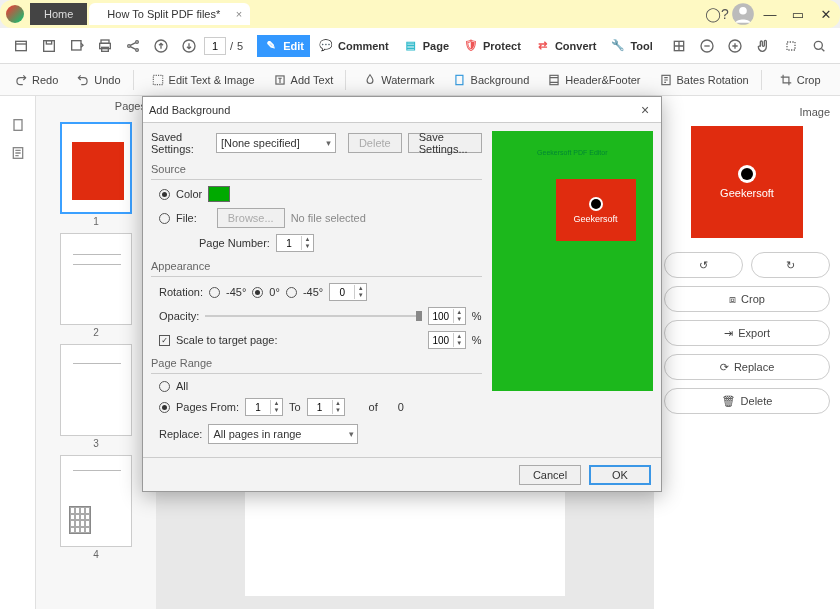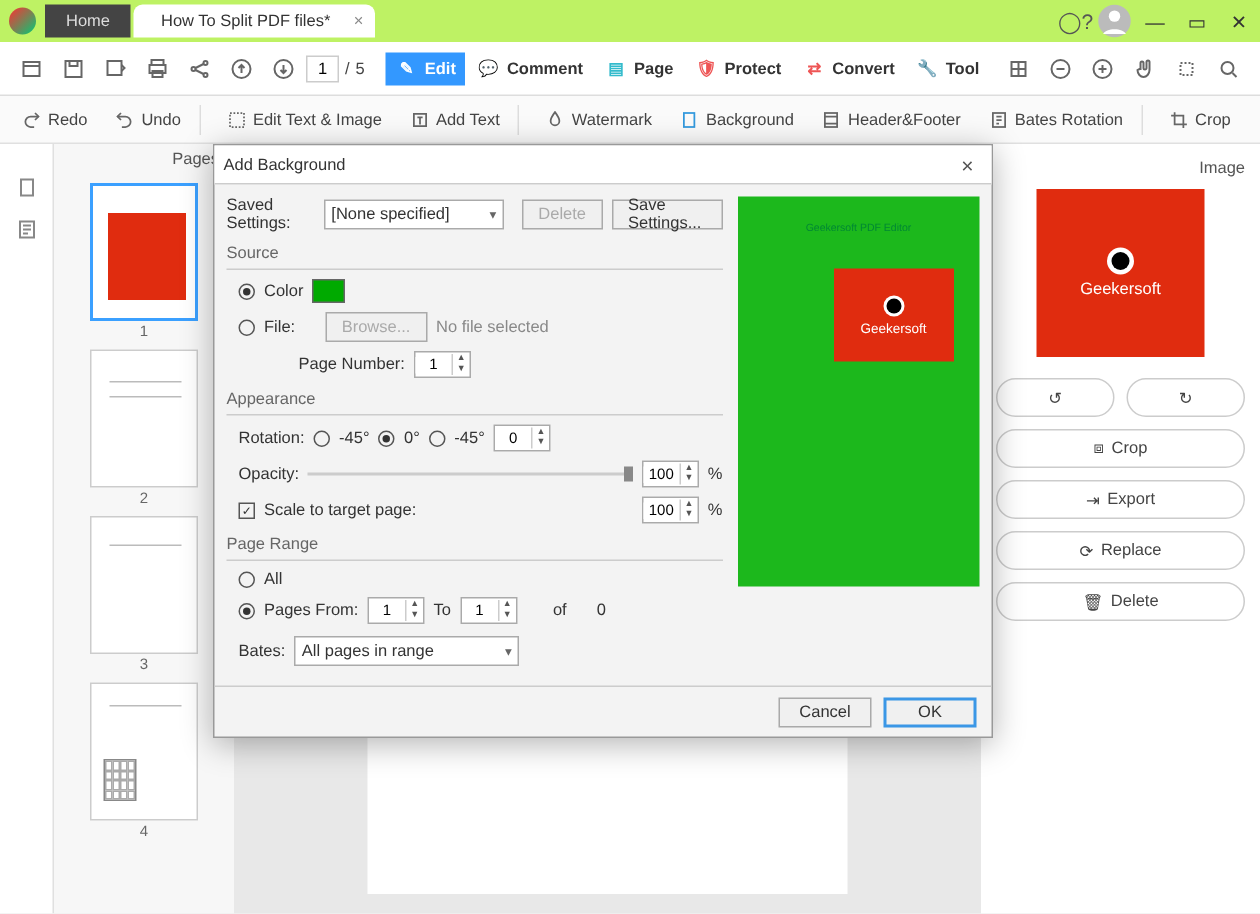--- a/index.html
+++ b/index.html
@@ -1,19 +1,19 @@
 <!DOCTYPE html>
 <html><head>
 <meta charset="utf-8">
 <style>
 * { box-sizing: border-box; margin: 0; padding: 0; font-family: "Segoe UI", Arial, sans-serif; }
 body { width: 840px; height: 609px; background: #f0f0f0; position: relative; overflow: hidden; font-size: 11px; color: #333; }
 
 
-.titlebar { height: 28px; background: #bef264; display: flex; align-items: center; }
+.titlebar { height: 28px; background: #fef9c3; display: flex; align-items: center; border-radius: 12px; }
 .app-icon { width: 18px; height: 18px; border-radius: 50%; background: linear-gradient(135deg,#ff3030,#0c7); margin: 0 6px; }
 .home-tab { background: #444; color: #ddd; padding: 5px 14px; font-size: 11px; }
 .file-tab { background: #fff; padding: 5px 30px 5px 18px; border-radius: 6px 6px 0 0; margin-left: 2px; font-size: 11px; position: relative; }
 .file-tab .x { position: absolute; right: 8px; top: 5px; color: #888; font-size: 11px; }
 .titlebar-spacer { flex: 1; }
 .tb-icon { width: 26px; height: 26px; display: inline-flex; align-items: center; justify-content: center; color: #555; font-size: 14px; }
 .tb-win { width: 28px; text-align: center; font-size: 13px; color: #333; }
 
 
 .maintool { height: 36px; background: #fff; display: flex; align-items: center; padding: 0 8px; gap: 2px; border-bottom: 1px solid #ddd; }
@@ -485,21 +485,21 @@
           <span class="spin">
               <input value="1" style="">
               <span class="arrows">▲<br>▼</span>
             </span>
           <span style="width:12px"></span>
           <span>of</span>
           <span style="width:8px"></span>
           <span>0</span>
         </div>
         <div class="m-row" style="padding-left:8px;margin-top:8px">
-          <span>Bates:</span>
+          <span>Replace:</span>
           <div class="m-select" style="width:150px;flex:none">
               <span>All pages in range</span>
             </div>
         </div>
       </div>
     </div>
 
     <div class="mcol-right">
       <div class="preview-pane">
         <div class="pp-title">Geekersoft PDF Editor</div>

